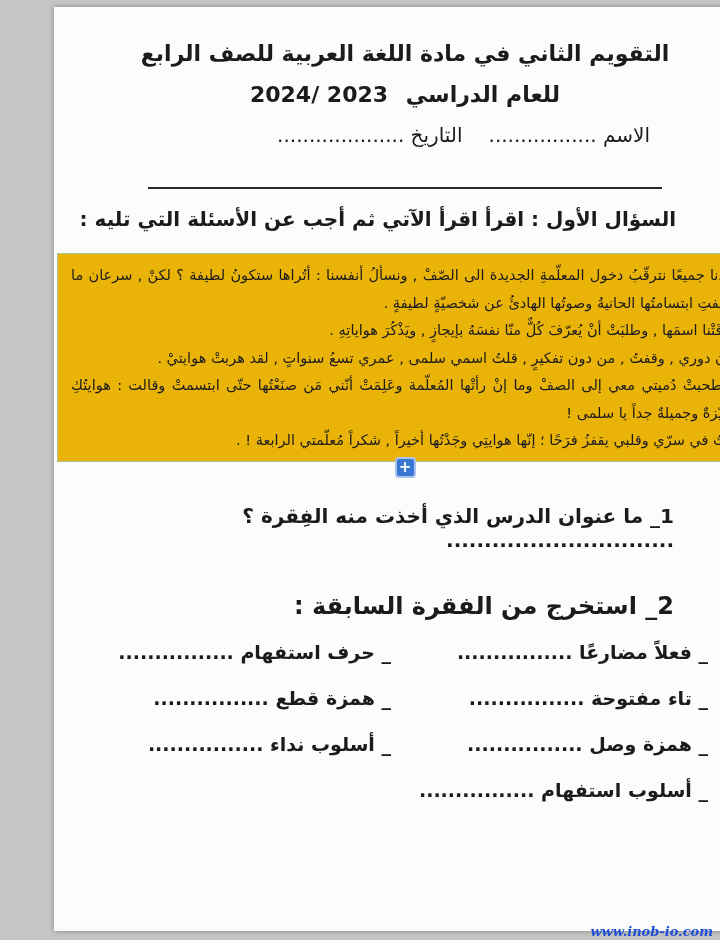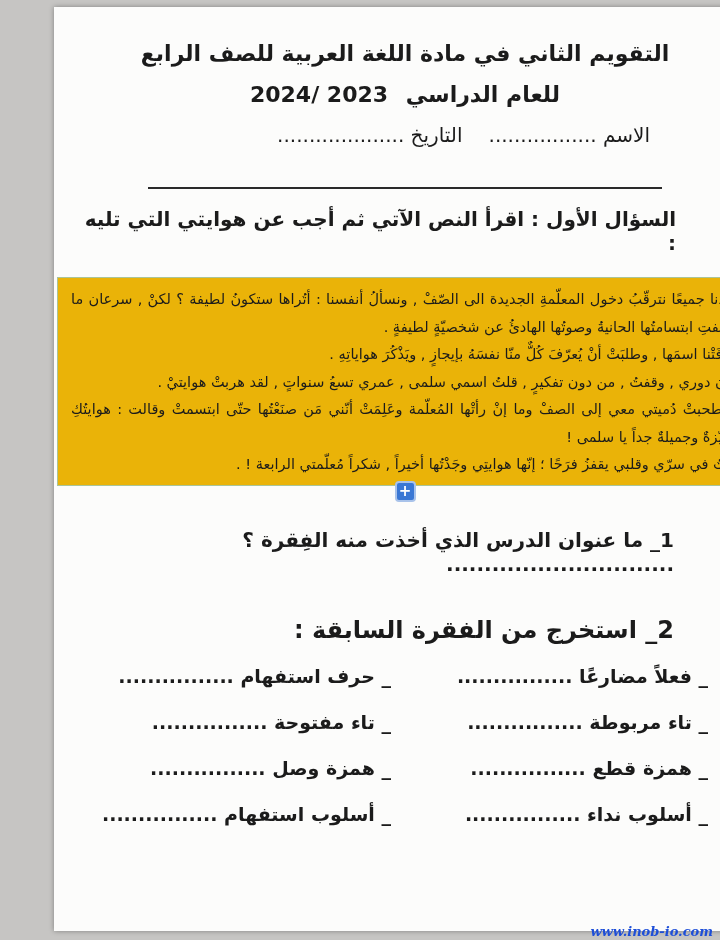--- a/index.html
+++ b/index.html
@@ -119,21 +119,21 @@
       <span class="blank">.................</span>
     </span>
     <span class="field">
       <span>التاريخ</span>
       <span class="blank">....................</span>
     </span>
   </div>
 
   <div class="divider"></div>
 
-  <div class="instruction">السؤال الأول : اقرأ النص الآتي ثم أجب عن هوايتي التي تليه :</div>
+  <div class="instruction">السؤال الأول : اقرأ اقرأ الآتي ثم أجب عن الأسئلة التي تليه :</div>
 
   <div class="passage-box">
     <div class="p-line">أخذنا جميعًا نترقّبُ دخول المعلّمةِ الجديدة الى الصّفْ , ونسألُ أنفسنا : أتُراها ستكونُ لطيفة ؟ لكنْ , سرعان ما كشفتِ ابتسامتُها الحانيةُ وصوتُها الهادئُ عن شخصيّةٍ لطيفةٍ .</div>
     <div class="p-line">عرّفَتْنا اسمَها , وطلبَتْ أنْ يُعرّفَ كُلٌّ منّا نفسَهُ بإيجازٍ , ويَذْكُرَ هواياتِهِ .</div>
     <div class="p-line">حان دوري , وقفتُ , من دون تفكيرٍ , قلتُ اسمي سلمى , عمري تسعُ سنواتٍ , لقد هربتْ هوايتيْ .</div>
     <div class="p-line">اصطحبتْ دُميتي معي إلى الصفْ وما إنْ رأتْها المُعلّمة وعَلِمَتْ أنّني مَن صنَعْتُها حتّى ابتسمتْ وقالت : هوايتُكِ مميّزةٌ وجميلةٌ جداً يا سلمى !</div>
     <div class="p-line">قُلتُ في سرّي وقلبي يقفزُ فرَحًا ؛ إنّها هوايتِي وجَدْتُها أخيراً , شكراً مُعلّمتي الرابعة ! .</div>
   </div>
 
   <div class="plus-btn">
@@ -143,21 +143,20 @@
   <div class="q1">
     <span>1_ ما عنوان الدرس الذي أخذت منه الفِقرة ؟</span>
     <span class="blank">..............................</span>
   </div>
 
   <div class="q2-heading">2_ استخرج من الفقرة السابقة :</div>
 
   <div class="q2-grid">
     <div class="q2-item">_ فعلاً مضارعًا ................</div>
     <div class="q2-item">_ حرف استفهام ................</div>
-    <div class="q2-item">_ تاء مربوطة ................</div>
     <div class="q2-item">_ تاء مفتوحة ................</div>
     <div class="q2-item">_ همزة قطع ................</div>
     <div class="q2-item">_ همزة وصل ................</div>
     <div class="q2-item">_ أسلوب نداء ................</div>
     <div class="q2-item">_ أسلوب استفهام ................</div>
   </div>
 
 </div>
 
 <div class="watermark">www.inob-io.com</div>

